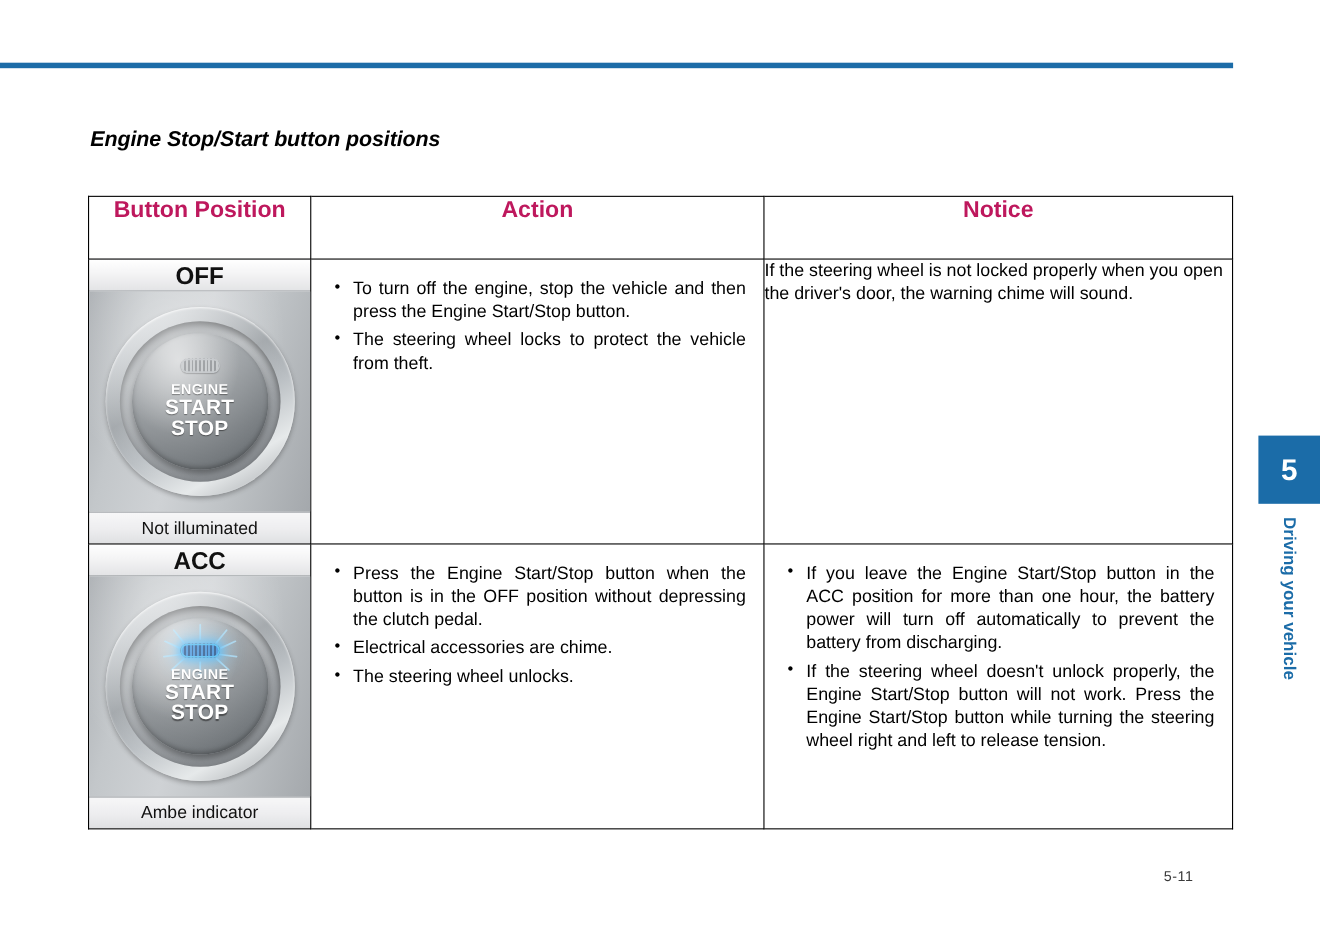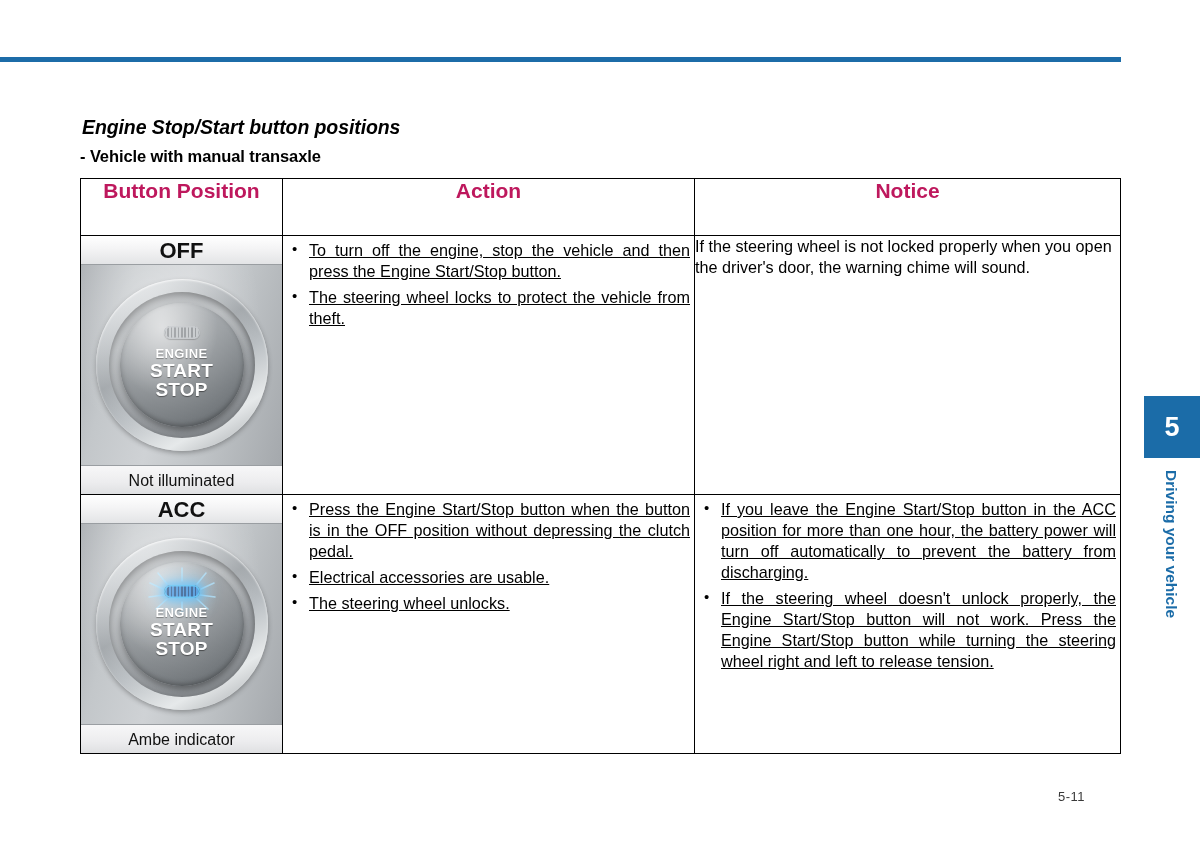--- a/index.html
+++ b/index.html
@@ -184,21 +184,21 @@
     opacity: .9;
   }
 
   
   .txt-cell {
     padding: 10px 8px 10px 10px;
     font-size: 16.2px;
     color: #000;
     line-height: 1.3;
   }
-  ul.blist { margin: 4px; padding: 0; list-style: none; text-decoration: underline; }
+  ul.blist { margin: 16px; padding: 0; list-style: none; }
   ul.blist > li {
     position: relative;
     padding-left: 22px;
     margin-bottom: 5px;
     text-align: justify;
   }
   ul.blist > li::before {
     content: "\2022";
     position: absolute;
     left: 5px; top: -1px;
@@ -248,21 +248,20 @@
   }
 </style>
 </head>
 <body>
 
 <div class="page">
 
   <div class="top-rule"></div>
 
   <div class="heading-main">Engine Stop/Start button positions</div>
-  <div class="heading-sub">- Vehicle with manual transaxle</div>
 
   <table class="tbl">
     <colgroup>
       <col class="col-pos">
         <col class="col-act">
         <col class="col-not">
     </colgroup>
     <thead>
       <tr>
         <th class="hdr-cell">Button Position</th>
@@ -338,21 +337,21 @@
                 </div>
               </div>
             </div>
             <div class="lbl-band bottom">Ambe indicator</div>
           </div>
         </td>
 
         <td class="txt-cell">
           <ul class="blist">
             <li>Press the Engine Start/Stop button when the button is in the OFF position without depressing the clutch pedal.</li>
-            <li>Electrical accessories are usable.</li>
+            <li>Electrical accessories are chime.</li>
             <li>The steering wheel unlocks.</li>
           </ul>
         </td>
 
         <td class="txt-cell">
           <ul class="blist">
             <li>If you leave the Engine Start/Stop button in the ACC position for more than one hour, the battery power will turn off automatically to prevent the battery from discharging.</li>
             <li>If the steering wheel doesn't unlock properly, the Engine Start/Stop button will not work. Press the Engine Start/Stop button while turning the steering wheel right and left to release tension.</li>
           </ul>
         </td>

